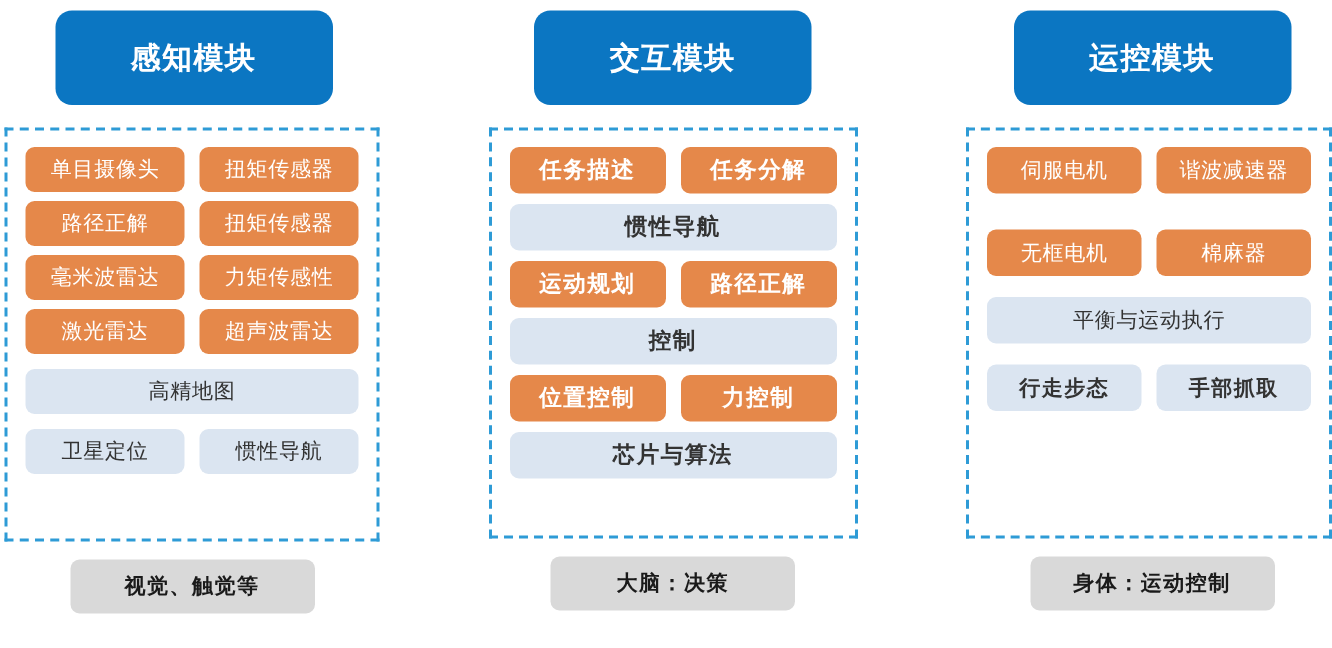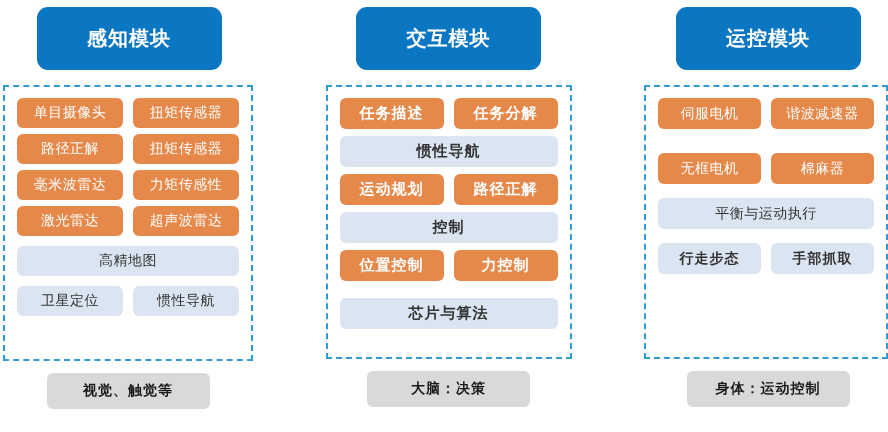--- a/index.html
+++ b/index.html
@@ -83,21 +83,21 @@
     background: #dbe5f1;
     color: #333333;
   }
   .cell.bold { font-weight: bold; letter-spacing: 1px; }
   .cell.wide { width: 100%; flex: 1 1 100%; }
 
   
   .col-0 .row + .row { margin-top: 6px; }
   .col-0 .row.gap-before { margin-top: 10px; }
   .col-1 .row + .row { margin-top: 7px; }
-  .col-1 .row.gap-before { margin-top: 17px; }
+  .col-1 .row.gap-before { margin-top: 7px; }
   .col-1 .cell { height: 31px; font-size: 15px; }
   .col-2 .row + .row { margin-top: 12px; }
   .col-2 .row.gap-before { margin-top: 14px; }
   .col-2 .cell { height: 31px; }
 
   
   .footer-pill {
     width: 163px;
     height: 36px;
     background: #d9d9d9;

